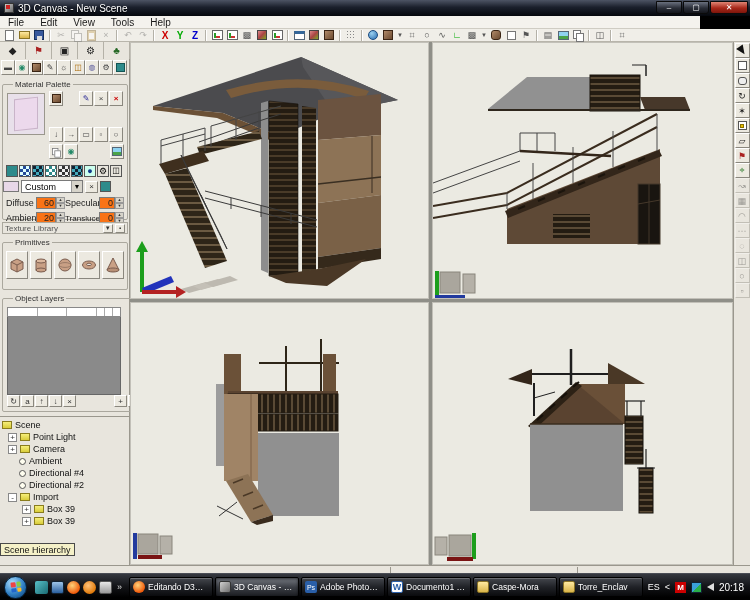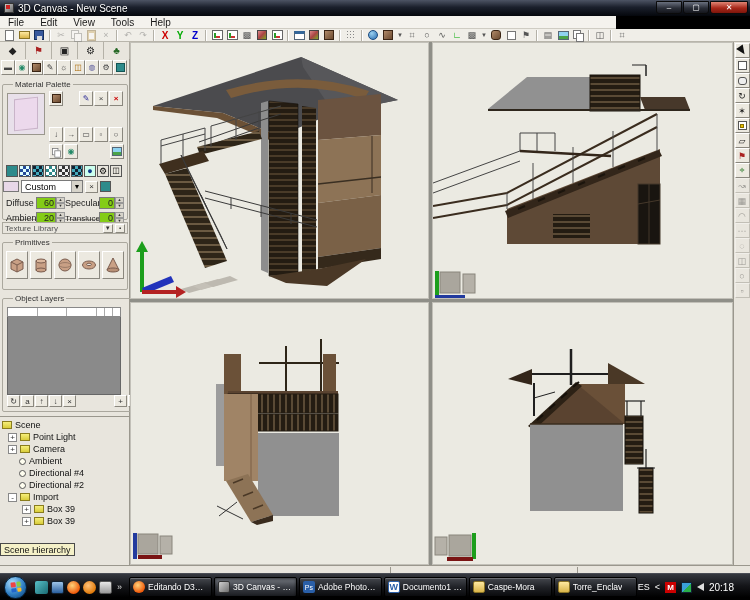--- a/index.html
+++ b/index.html
@@ -10,21 +10,21 @@
   
   .titlebar{left:0;top:0;width:750px;height:16px;background:linear-gradient(180deg,#4d5464,#1b202c 45%,#05070c);color:#fff;display:flex;align-items:center;padding-left:4px}
   .titlebar .appico{width:10px;height:10px;background:linear-gradient(135deg,#c9c9c9,#6d6d6d);border:1px solid #333;position:relative;margin-right:4px}
   .titlebar .appico:after{content:"";position:absolute;left:1px;top:1px;width:4px;height:4px;background:#c22}
   .titlebar .ttl{font-size:10px;text-shadow:0 1px 1px #000}
   .winbtns{position:absolute;right:2px;top:1px;display:flex;gap:1px}
   .winbtn{width:26px;height:13px;border-radius:0 0 3px 3px;background:linear-gradient(180deg,#6a707e,#2a2e38 55%,#14161c);border:1px solid #0a0a0a;color:#fff;font-size:8px;line-height:11px;text-align:center}
   .winbtn.close{background:linear-gradient(180deg,#e08574,#a8281a 55%,#7d150b);width:38px}
 
   
-  .menubar{left:0;top:16px;width:616px;height:13px;background:#f4f2ed;border-bottom:1px solid #cfccc3;display:flex;align-items:center;color:#1a1a1a}
+  .menubar{left:0;top:16px;width:700px;height:13px;background:#f4f2ed;border-bottom:1px solid #cfccc3;display:flex;align-items:center;color:#1a1a1a}
   .menubar span{padding:0 8px;font-size:10px}
   .toolbar{left:0;top:29px;width:750px;height:13px;background:#f0eee8;border-bottom:1px solid #b8b5ab;display:flex;align-items:center;padding-left:2px;gap:1px}
   .tb{width:14px;height:12px;display:inline-flex;align-items:center;justify-content:center;font-size:9px;color:#555;background:#f0eee8;border:1px solid transparent}
   .tbsep{width:2px;height:11px;border-left:1px solid #b4b1a7;border-right:1px solid #fff;margin:0 2px}
   .ax{font-weight:bold;font-size:10px}
   .ico-page{width:9px;height:11px;background:#fff;border:1px solid #777}
   .ico-folder{width:11px;height:8px;background:linear-gradient(#ffe9a0,#d9b54a);border:1px solid #8a7325}
   .ico-floppy{width:10px;height:10px;background:#37589c;border:1px solid #17305c;position:relative}
   .ico-floppy:after{content:"";position:absolute;left:2px;top:5px;width:5px;height:4px;background:#dcdcdc}
   .ico-copy{width:10px;height:10px;position:relative}
@@ -62,21 +62,21 @@
   .checker{background-image:linear-gradient(45deg,#234a9a 25%,transparent 25%,transparent 75%,#234a9a 75%),linear-gradient(45deg,#234a9a 25%,transparent 25%,transparent 75%,#234a9a 75%);background-color:#dff;background-size:6px 6px;background-position:0 0,3px 3px}
   .checker.c2{background-color:#123;background-image:linear-gradient(45deg,#4ab 25%,transparent 25%,transparent 75%,#4ab 75%),linear-gradient(45deg,#4ab 25%,transparent 25%,transparent 75%,#4ab 75%)}
   .checker.c3{background-color:#fff;background-image:linear-gradient(45deg,#2e8b8b 25%,transparent 25%,transparent 75%,#2e8b8b 75%),linear-gradient(45deg,#2e8b8b 25%,transparent 25%,transparent 75%,#2e8b8b 75%)}
   .checker.c4{background-color:#eee;background-image:linear-gradient(45deg,#333 25%,transparent 25%,transparent 75%,#333 75%),linear-gradient(45deg,#333 25%,transparent 25%,transparent 75%,#333 75%)}
   .sw.dot{background:#cfe;display:flex;align-items:center;justify-content:center;font-size:9px;color:#113a8a}
   .ddrow{position:absolute;left:0;top:91px;display:flex;align-items:center;gap:2px}
   .ddswatch{width:16px;height:11px;background:#e8d8e8;border:1px solid #777}
   .dd{width:62px;height:13px;background:#fff;border:1px solid #7a7a7a;display:flex;align-items:center;justify-content:space-between;font-size:9px;padding-left:3px}
   .dd .arw{width:11px;height:11px;background:#d6d3ca;border-left:1px solid #999;font-size:7px;display:flex;align-items:center;justify-content:center}
   .fldrow{position:absolute;display:flex;align-items:center;font-size:9px;color:#222}
-  .numbox{width:20px;height:12px;background:#84cc16;border:1px solid #7a7a7a;text-align:right;padding-right:1px;font-size:9px}
+  .numbox{width:20px;height:12px;background:#f97316;border:1px solid #7a7a7a;text-align:right;padding-right:1px;font-size:9px}
   .spin{width:9px;height:12px;display:flex;flex-direction:column}
   .spin span{flex:1;background:#d6d3ca;border:1px solid #999;font-size:4px;line-height:4px;text-align:center;color:#333}
   .texlib{left:2px;top:180px;width:126px;height:12px;border:1px solid #aaa79d;display:flex;align-items:center;justify-content:space-between;font-size:8px;color:#555;padding:0 2px;background:#e8e5dd}
   .prim{left:2px;top:196px;width:126px;height:52px}
   .primbtn{width:22px;height:28px;background:#ece9e0;border:1px solid;border-color:#fff #8a877e #8a877e #fff;display:inline-flex;align-items:center;justify-content:center}
   .objl{left:2px;top:252px;width:144px;height:118px}
   .objl-head{position:absolute;left:4px;top:4px;width:114px;height:10px;background:#fff;border:1px solid #888;display:flex}
   .objl-head i{border-right:1px solid #aaa;flex:1}
   .objl-body{position:absolute;left:4px;top:14px;width:114px;height:78px;background:#8a8a8a;border:1px solid #666;border-top:none}
   .objl-btns{position:absolute;left:4px;bottom:4px;display:flex;gap:1px}
@@ -121,21 +121,21 @@
   .ovf{color:#ddd;font-size:9px;margin:0 2px}
   .tbtn{height:20px;width:84px;margin:0 1px;border-radius:2px;border:1px solid #000;background:linear-gradient(180deg,#44474d,#202227 50%,#0a0b0d);box-shadow:inset 0 1px 0 rgba(255,255,255,.22);display:flex;align-items:center;color:#fff;font-size:8.5px;padding:0 3px;gap:3px;overflow:hidden;white-space:nowrap}
   .tbtn.active{background:linear-gradient(180deg,#767a82,#3c3f46 50%,#1c1e22);box-shadow:inset 0 1px 3px rgba(0,0,0,.6)}
   .tbtn .lbl{overflow:hidden;text-overflow:ellipsis}
   .tico{width:12px;height:12px;flex:none;border-radius:2px}
   .tico.firefox{border-radius:50%;background:radial-gradient(circle at 40% 35%,#ffd27a,#f05a0a 70%)}
   .tico.app3d{background:linear-gradient(135deg,#cfcfcf,#6f6f6f);border:1px solid #333}
   .tico.ps{background:#2a5fa8;color:#fff;font-size:7px;display:flex;align-items:center;justify-content:center}
   .tico.word{background:#fff;color:#2a5fa8;font-size:9px;font-weight:bold;display:flex;align-items:center;justify-content:center;border:1px solid #2a5fa8}
   .tico.folder{background:linear-gradient(#ffe9a0,#d9b54a);border:1px solid #8a7325}
-  .tray{margin-left:auto;display:flex;align-items:center;gap:5px;padding-right:16px;color:#fff}
+  .tray{margin-left:auto;display:flex;align-items:center;gap:5px;padding-right:6px;color:#fff}
   .trayico{width:11px;height:11px}
   .mico{background:#c00;color:#fff;font-size:8px;font-weight:bold;text-align:center;line-height:11px}
   .netico{background:linear-gradient(135deg,#3aa0d8 50%,#2ab04a 50%);border:1px solid #123}
   .spk{width:0;height:0;border-top:4px solid transparent;border-bottom:4px solid transparent;border-right:7px solid #ddd}
 </style>
 </head>
 <body>
 
 <div class="abs titlebar">
   <span class="appico"></span>

